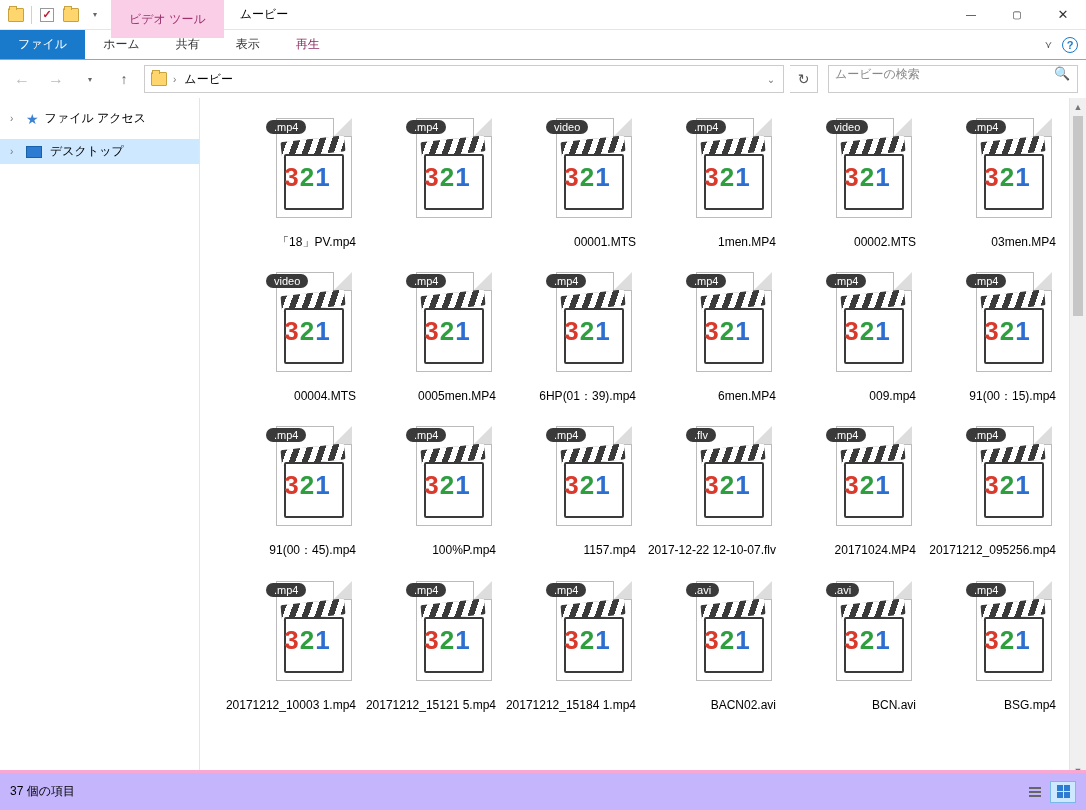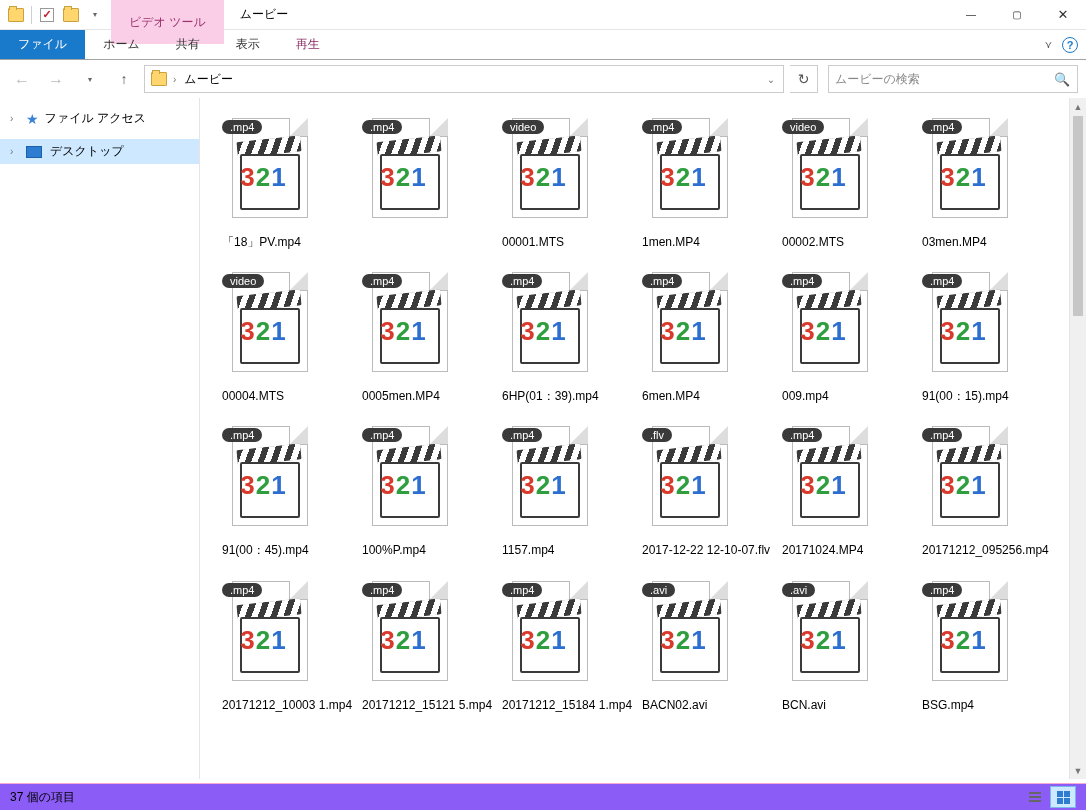--- a/index.html
+++ b/index.html
@@ -7,21 +7,21 @@
 
 
 .titlebar { height: 30px; display: flex; align-items: stretch; background: #fff; border-bottom: 1px solid #e5e5e5;}
 .qat { display: flex; align-items: center; padding: 0 4px; }
 .qat-item { width: 24px; height: 30px; display: flex; align-items: center; justify-content: center; }
 .folder-icon-small { width: 16px; height: 14px; background: #ffd66e; border: 1px solid #c8a23e; border-radius: 1px; position: relative; }
 .folder-icon-small::before { content: ""; position: absolute; top: -3px; left: 0; width: 6px; height: 3px; background: #ffd66e; border:1px solid #c8a23e; border-bottom:none;}
 .qat-divider { width: 1px; height: 18px; background: #d0d0d0; margin: 0 3px; align-self:center;}
 .checkbox-red { width: 14px; height: 14px; border: 1px solid #999; display:flex;align-items:center;justify-content:center; color:#c02030; font-size:11px; font-weight:bold;}
 .chev-down { font-size: 8px; color: #666; }
-.tab-context { background: #fbcee8; color: #9b336e; padding: 0 18px; display: flex; align-items: center; font-size: 12px; height:44px;}
+.tab-context { background: #fbcee8; color: #9b336e; padding: 0 18px; display: flex; align-items: center; font-size: 12px; height:38px;}
 .title-text { padding: 0 16px; display: flex; align-items: center; font-size: 12px;}
 .title-spacer { flex: 1; }
 .win-btn { width: 46px; display: flex; align-items: center; justify-content: center; font-family: "Segoe MDL2 Assets", Arial; font-size: 10px; color:#333;}
 .win-close { font-size: 13px; }
 
 
 .ribbon { height: 30px; display: flex; align-items: stretch; border-bottom: 1px solid #a3a3a3; }
 .file-tab { background: #1979ca; color: #fff; padding: 0 18px; display: flex; align-items: center; font-size: 12px;}
 .rtab { padding: 0 18px; display: flex; align-items: center; color: #333; font-size: 12px;}
 .rtab.context { color: #8d2e63; font-family: Liberation Serif, serif; }
@@ -33,57 +33,57 @@
 .navrow { height: 38px; display: flex; align-items: center; padding: 4px 8px; gap: 6px;}
 .nav-arrow { width: 28px; height: 28px; display:flex;align-items:center;justify-content:center;color:#bbb;font-size:16px;}
 .nav-arrow.up { color:#555; font-size:14px;}
 .addr { flex: 1; height: 28px; border: 1px solid #ccc; display: flex; align-items: center; padding: 0 2px; }
 .addr .folder-icon-small { margin: 0 4px;}
 .addr-crumb { padding: 0 6px; font-size: 12px;}
 .addr-sep { color:#777; font-size:10px; padding:0 2px;}
 .addr-spacer { flex: 1; }
 .addr-drop { width: 20px; display:flex;align-items:center;justify-content:center;color:#777;font-size:10px;}
 .addr-refresh { width: 28px; height:28px; border:1px solid #ccc; border-left:none; display:flex;align-items:center;justify-content:center;color:#555;font-size:14px;}
-.search { width: 250px; height: 28px; border: 1px solid #ccc; display:flex;align-items:center;padding:0 6px;color:#888; margin-left:4px;}
+.search { width: 250px; height: 28px; border: 1px solid #ccc; display:flex;align-items:flex-start;padding:0 6px;color:#888; margin-left:4px;}
 .search-text { flex:1; font-size:12px;}
 .search-ico { font-size:13px; color:#666;}
 
 
 .mainarea { display: flex; height: 681px; position:relative;}
 .nav-pane { width: 200px; border-right: 1px solid #e5e5e5; padding: 8px 0; }
 .nav-item { display:flex;align-items:center;padding:4px 8px 4px 10px; font-size:12px; gap:4px;}
 .nav-chevron { width:12px;color:#777;font-size:10px;}
 .nav-star { color:#3b82d6; font-size:14px; margin-right:2px;}
 .nav-desktop { width:16px;height:12px;background:#2d7cd1;border:1px solid #1860a8;margin-right:4px;}
 .nav-item.selected { background:#cde8ff; }
 
 
 .content { flex:1; overflow:auto; padding: 10px 6px 0 20px; position:relative;}
 .grid { display:grid; grid-template-columns: repeat(6, 138px); gap: 8px 2px;}
-.file { display:flex;flex-direction:column;align-items:flex-start; padding:4px 2px;}
+.file { display:flex;flex-direction:column;align-items:flex-end; padding:4px 2px;}
 .thumb { width:90px; height:110px; position:relative; display:flex;align-items:center;justify-content:center;}
 .thumb .page { position:absolute; top:6px; left:10px; right:4px; bottom:4px; background:#fff; border:1px solid #bbb;}
 .thumb .page::before { content:""; position:absolute; top:-1px; right:-1px; width:18px;height:18px; background:linear-gradient(135deg, #fff 48%, #ddd 52%); border-left:1px solid #bbb; border-bottom:1px solid #bbb;}
 .thumb .badge { position:absolute; top:8px; left:0; background:#3a3a3a;color:#fff;font-size:11px;padding:1px 8px;border-radius:8px;z-index:3;}
 .thumb .mpc { position:absolute; left:18px; right:12px; top:42px; bottom:12px; background:#fff; border:2px solid #3a3a3a; border-radius:2px;}
 .thumb .clap-top { position:absolute; left:16px; right:10px; top:30px; height:16px; background:#3a3a3a; transform:rotate(-6deg); transform-origin:left bottom; border-radius:2px;
   background-image: repeating-linear-gradient(115deg, #3a3a3a 0 6px, #fff 6px 12px);}
 .thumb .num { position:absolute; left:5px; right:12px; top:50px; text-align:center; font-size:26px; font-weight:bold; letter-spacing:1px;}
 .thumb .n3 { color:#d93a2b;}
 .thumb .n2 { color:#2e9e3f;}
 .thumb .n1 { color:#2d6fd1;}
 .fname { text-align:center; font-size:12px; line-height:1.35; margin-top:12px; max-width:132px; word-break:break-all;}
 
 
 .vscroll { position:absolute; right:0; top:0; bottom:0; width:17px; background:#f0f0f0; border-left:1px solid #e5e5e5;}
 .vscroll .btn { height:17px;display:flex;align-items:center;justify-content:center;color:#777;font-size:9px;}
 .vscroll .thumb-bar { position:absolute; left:3px; right:3px; top:18px; height:200px; background:#c6c6c6;}
 
 
-.status { position:absolute; left:0; right:0; bottom:0; height:27px; border-top:1px solid #f9a8d4; background:#8b5cf6; display:flex;align-items:center;padding:0 10px;font-size:12px;}
+.status { position:absolute; left:0; right:0; bottom:0; height:40px; border-top:3px solid #f9a8d4; background:#c4b5fd; display:flex;align-items:center;padding:0 10px;font-size:12px;}
 .status-spacer { flex:1;}
 .view-btn { width:26px;height:22px;border:1px solid transparent;display:flex;align-items:center;justify-content:center;color:#555;margin-left:2px;}
 .view-btn.active { background:#cde8ff; border-color:#7ab8ea;}
 .view-lines { display:flex;flex-direction:column;gap:2px;}
 .view-lines span{width:12px;height:2px;background:#666;}
 .view-grid { display:grid;grid-template-columns:6px 6px;grid-template-rows:6px 6px;gap:1px;}
 .view-grid span{background:#2d7cd1;}
 </style>
 </head>
 <body>

